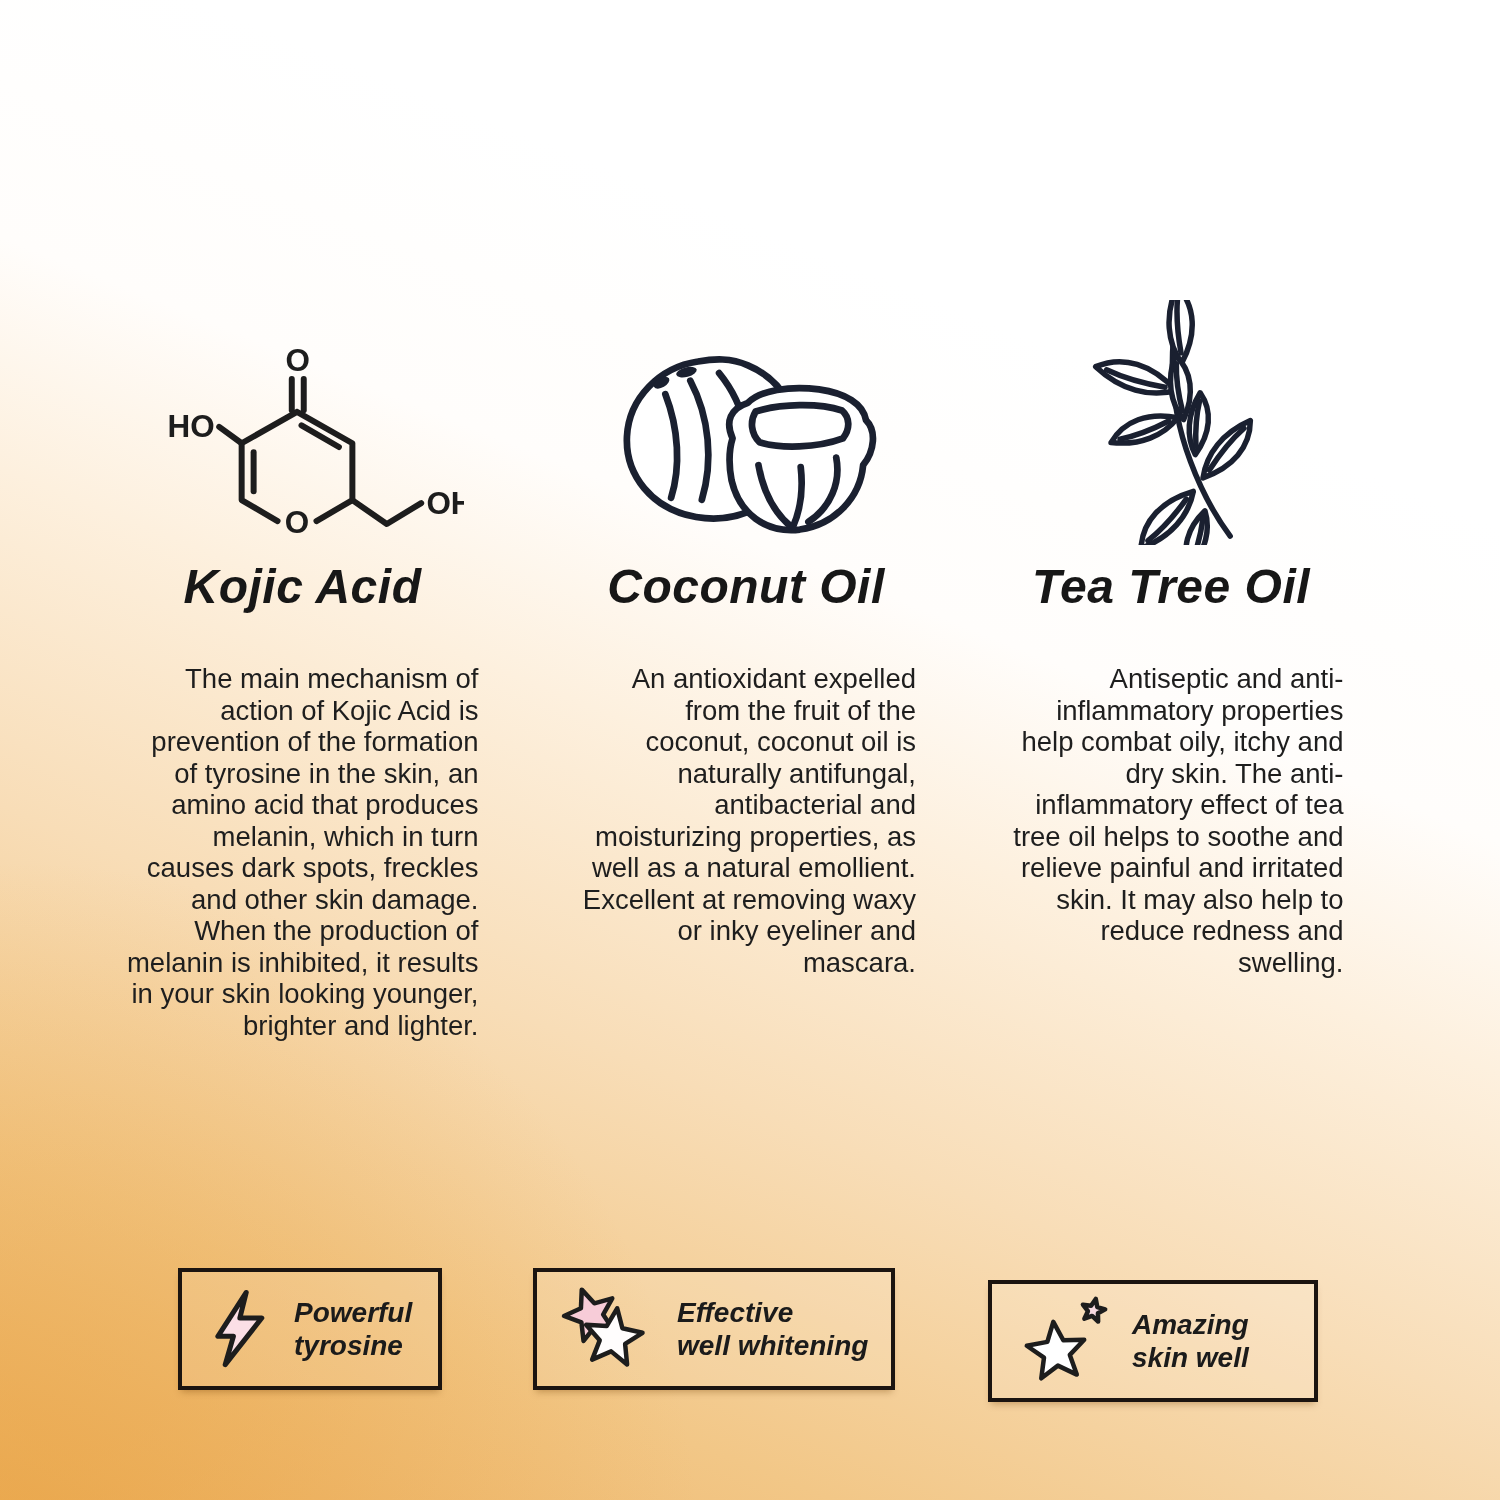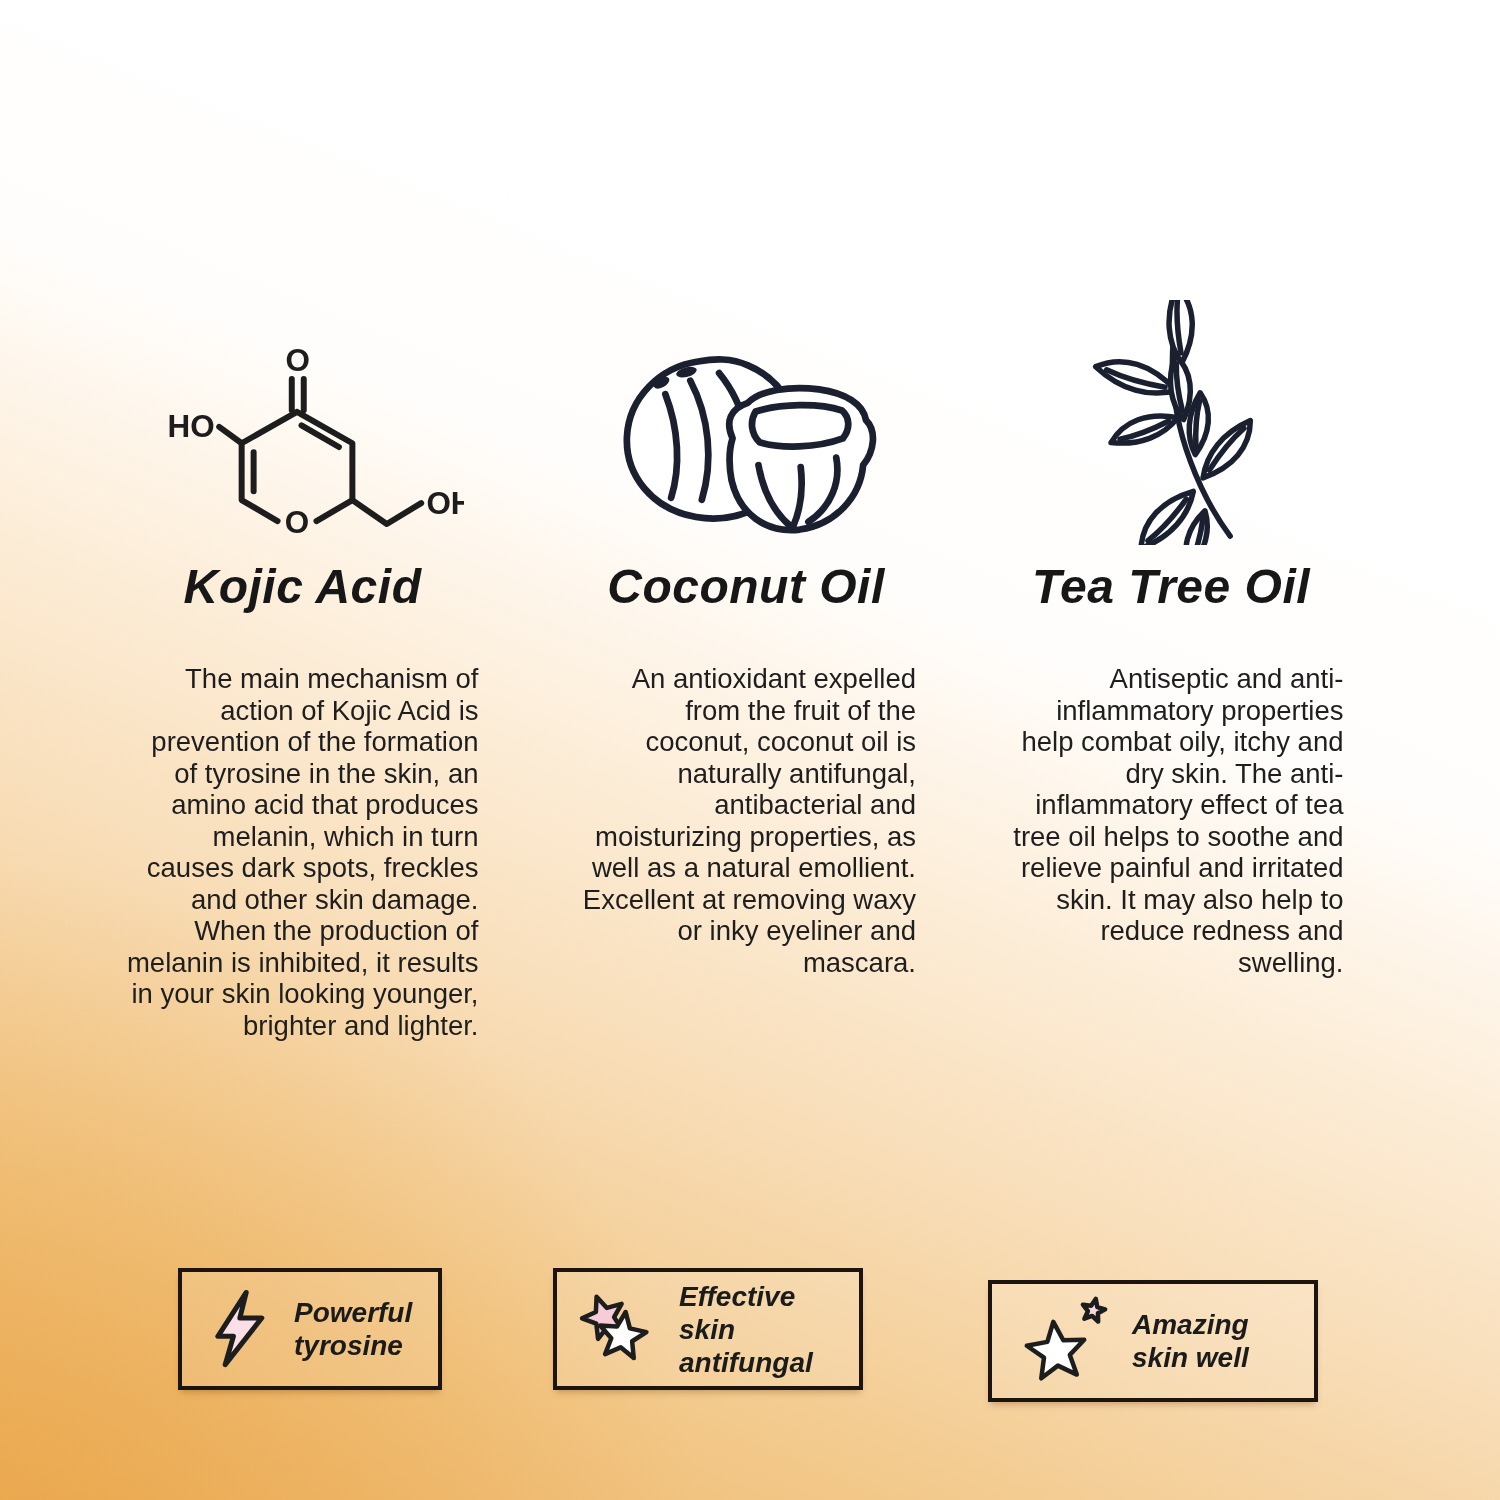--- a/index.html
+++ b/index.html
@@ -26,21 +26,21 @@
   #col-0 .ing-desc{max-width:352px;}
   #col-1 .ing-desc{max-width:340px;}
   #col-2 .ing-desc{max-width:345px;}
   .badge{
     position:absolute; top:1268px; height:122px; box-sizing:border-box;
     border:4px solid #1b1410; background:rgba(255,255,255,0.13);
     display:flex; align-items:center; padding:0 18px 0 24px; gap:24px;
     box-shadow:0 5px 7px -3px rgba(110,60,0,0.35);
   }
   #badge-0{left:178px; width:264px;}
-  #badge-1{left:553px; width:310px;padding-left:16px;}
+  #badge-1{left:533px; width:362px;padding-left:16px;}
   #badge-2{left:988px; width:330px;margin-top:12px;}
   .badge-text{display:flex; flex-direction:column; font-size:28px; line-height:33px;
     font-weight:700; font-style:italic; color:#1b1b1b;}
   svg text{font-family:"Liberation Sans", sans-serif;}
 </style>
 </head>
 <body>
 
 <div class="canvas">
 
@@ -121,21 +121,21 @@
   <div class="badge" id="badge-1">
     <svg width="100" height="100" viewBox="0 0 100 100">
       <defs>
         <path id="star" d="M0,-1 L0.2645,-0.3641 L0.951,-0.309 L0.428,0.139 L0.588,0.809 L0,0.45 L-0.588,0.809 L-0.428,0.139 L-0.951,-0.309 L-0.2645,-0.3641 Z" stroke="#1d1d1d" stroke-width="4.5" stroke-linejoin="round" vector-effect="non-scaling-stroke"></path>
       </defs>
       <use href="#star" transform="translate(38,36) rotate(-20) scale(27)" fill="#f7ccd8"></use>
       <use href="#star" transform="translate(60,59) rotate(8) scale(30)" fill="#fffdfd"></use>
     </svg>
     <div class="badge-text">
       <span>Effective</span>
-      <span>skin antifungal</span>
+      <span>well whitening</span>
     </div>
   </div>
 
   <div class="badge" id="badge-2">
     <svg width="92" height="100" viewBox="0 0 100 108">
       <use href="#star" transform="translate(44,66) rotate(-6) scale(33)" fill="#ffffff"></use>
       <use href="#star" transform="translate(84,21) rotate(12) scale(13)" fill="#f6d9e0"></use>
     </svg>
     <div class="badge-text">
       <span>Amazing</span>

